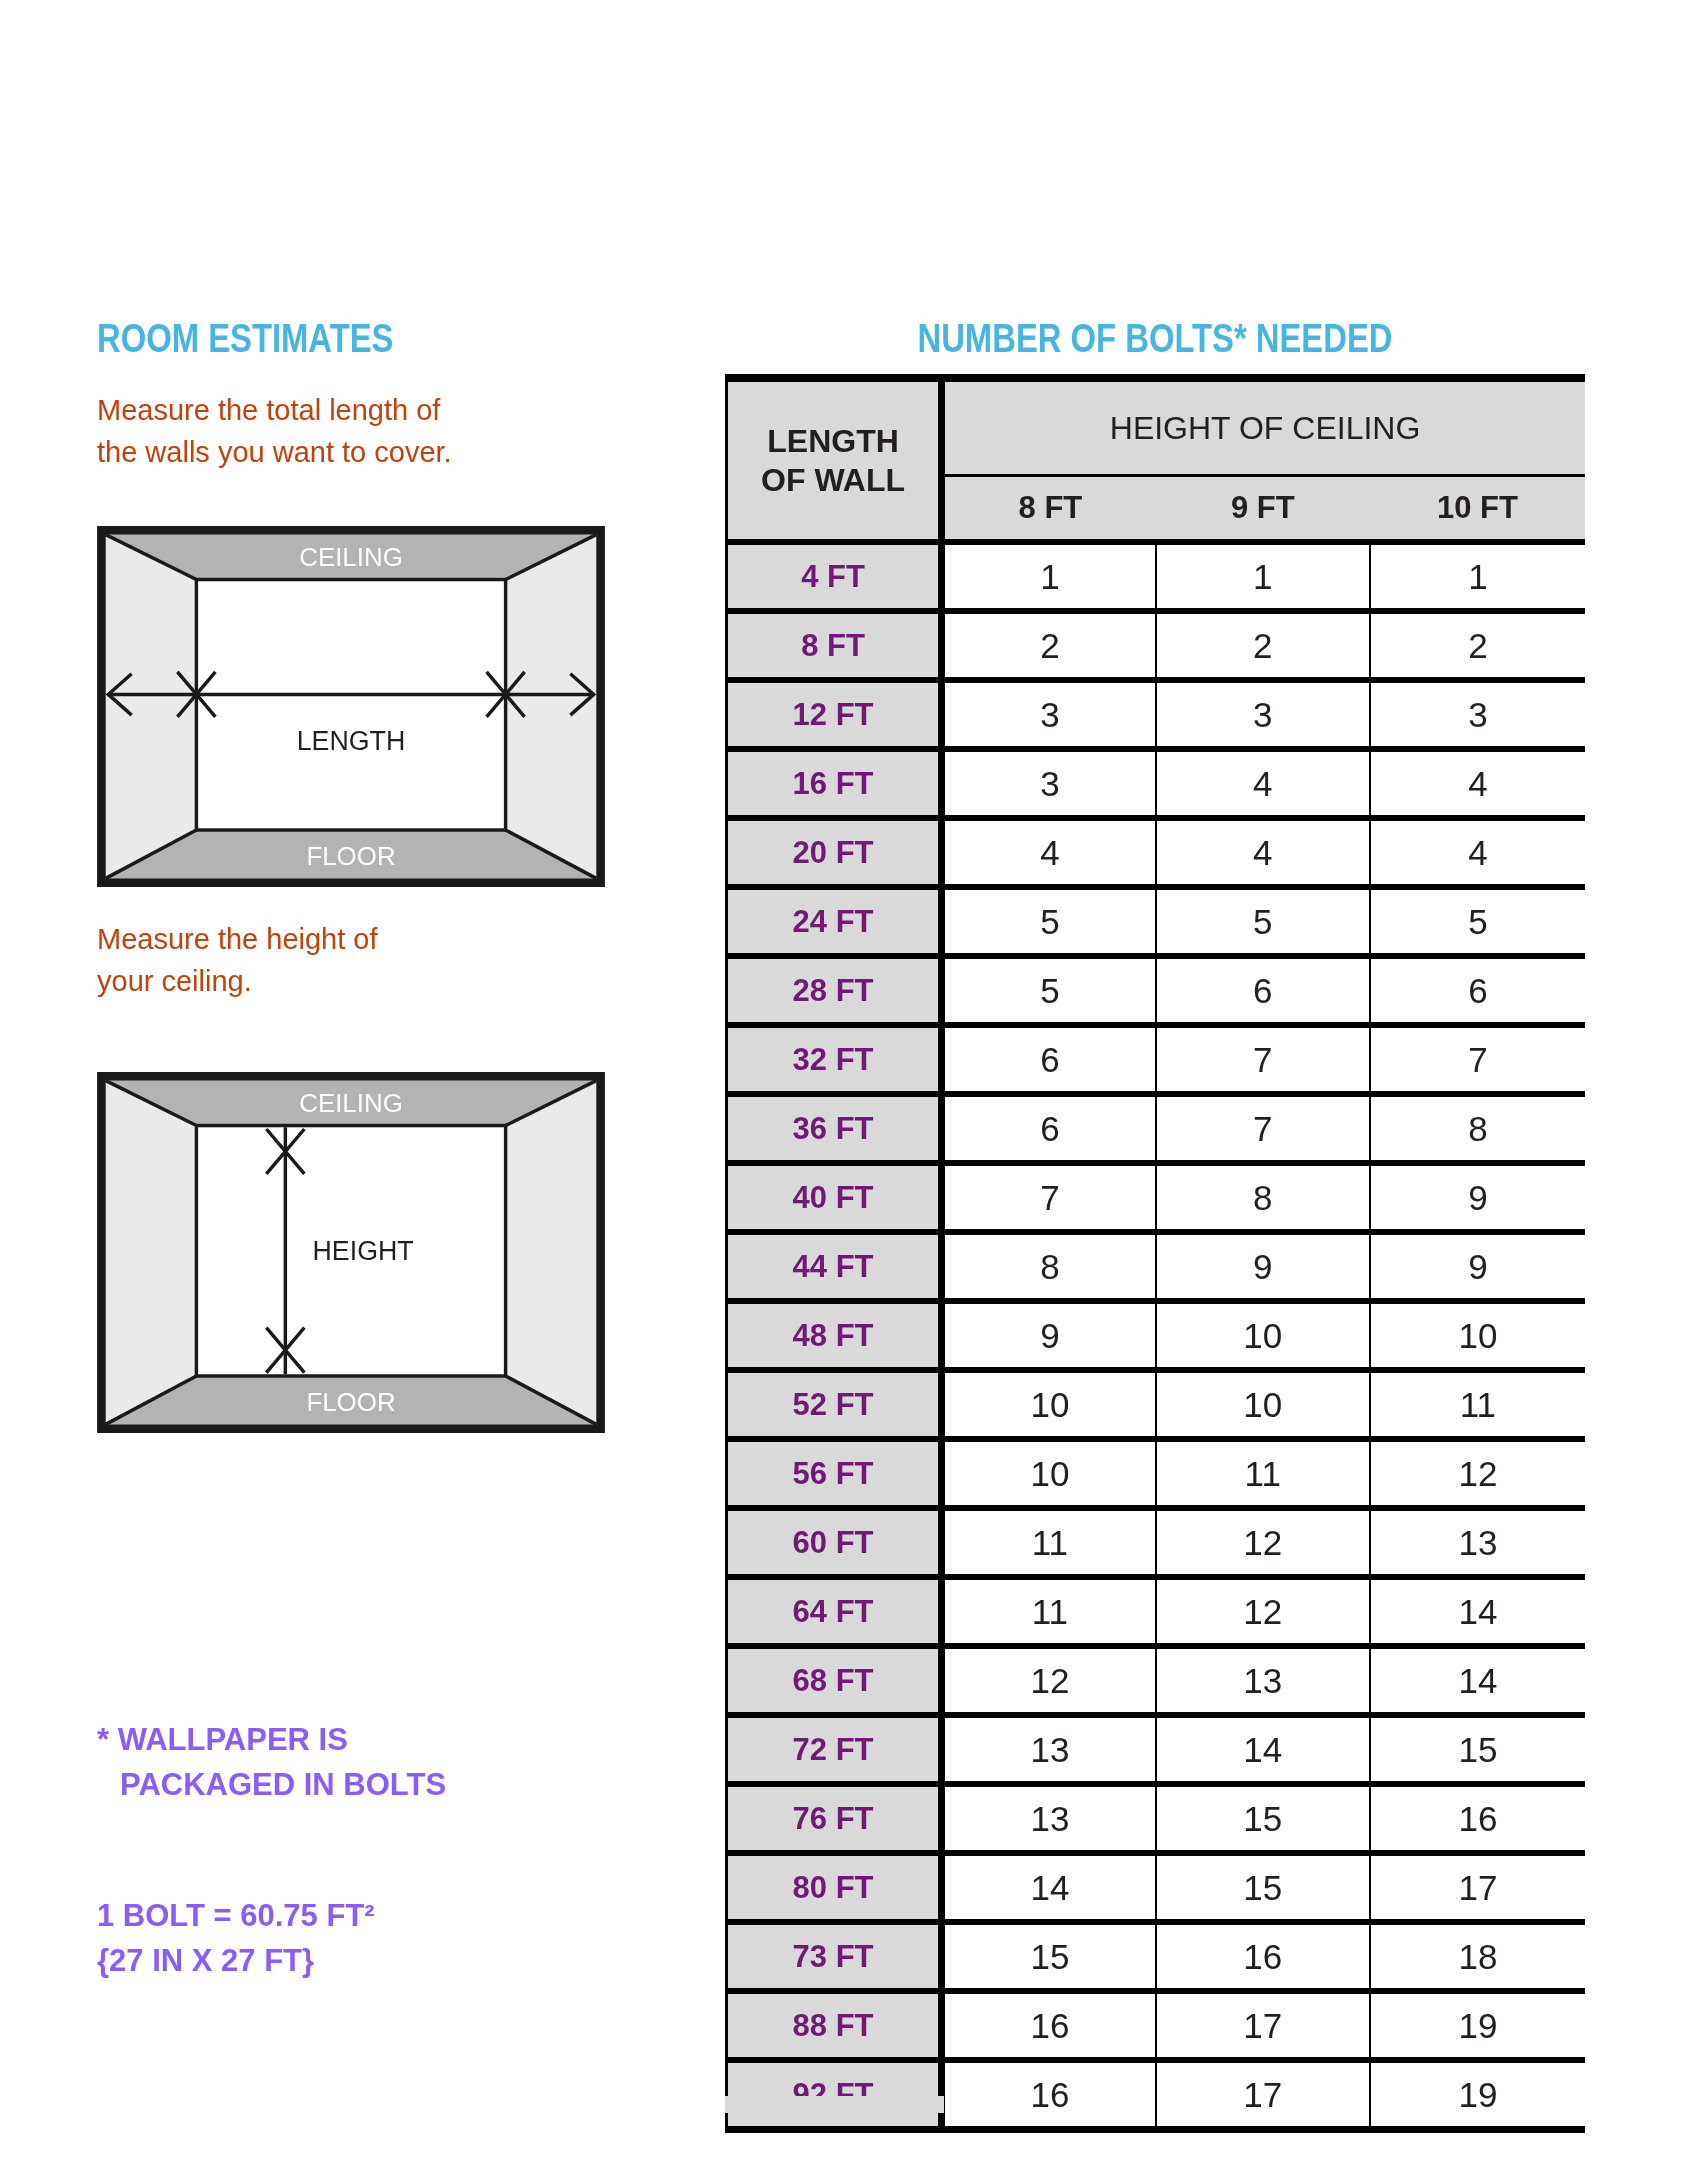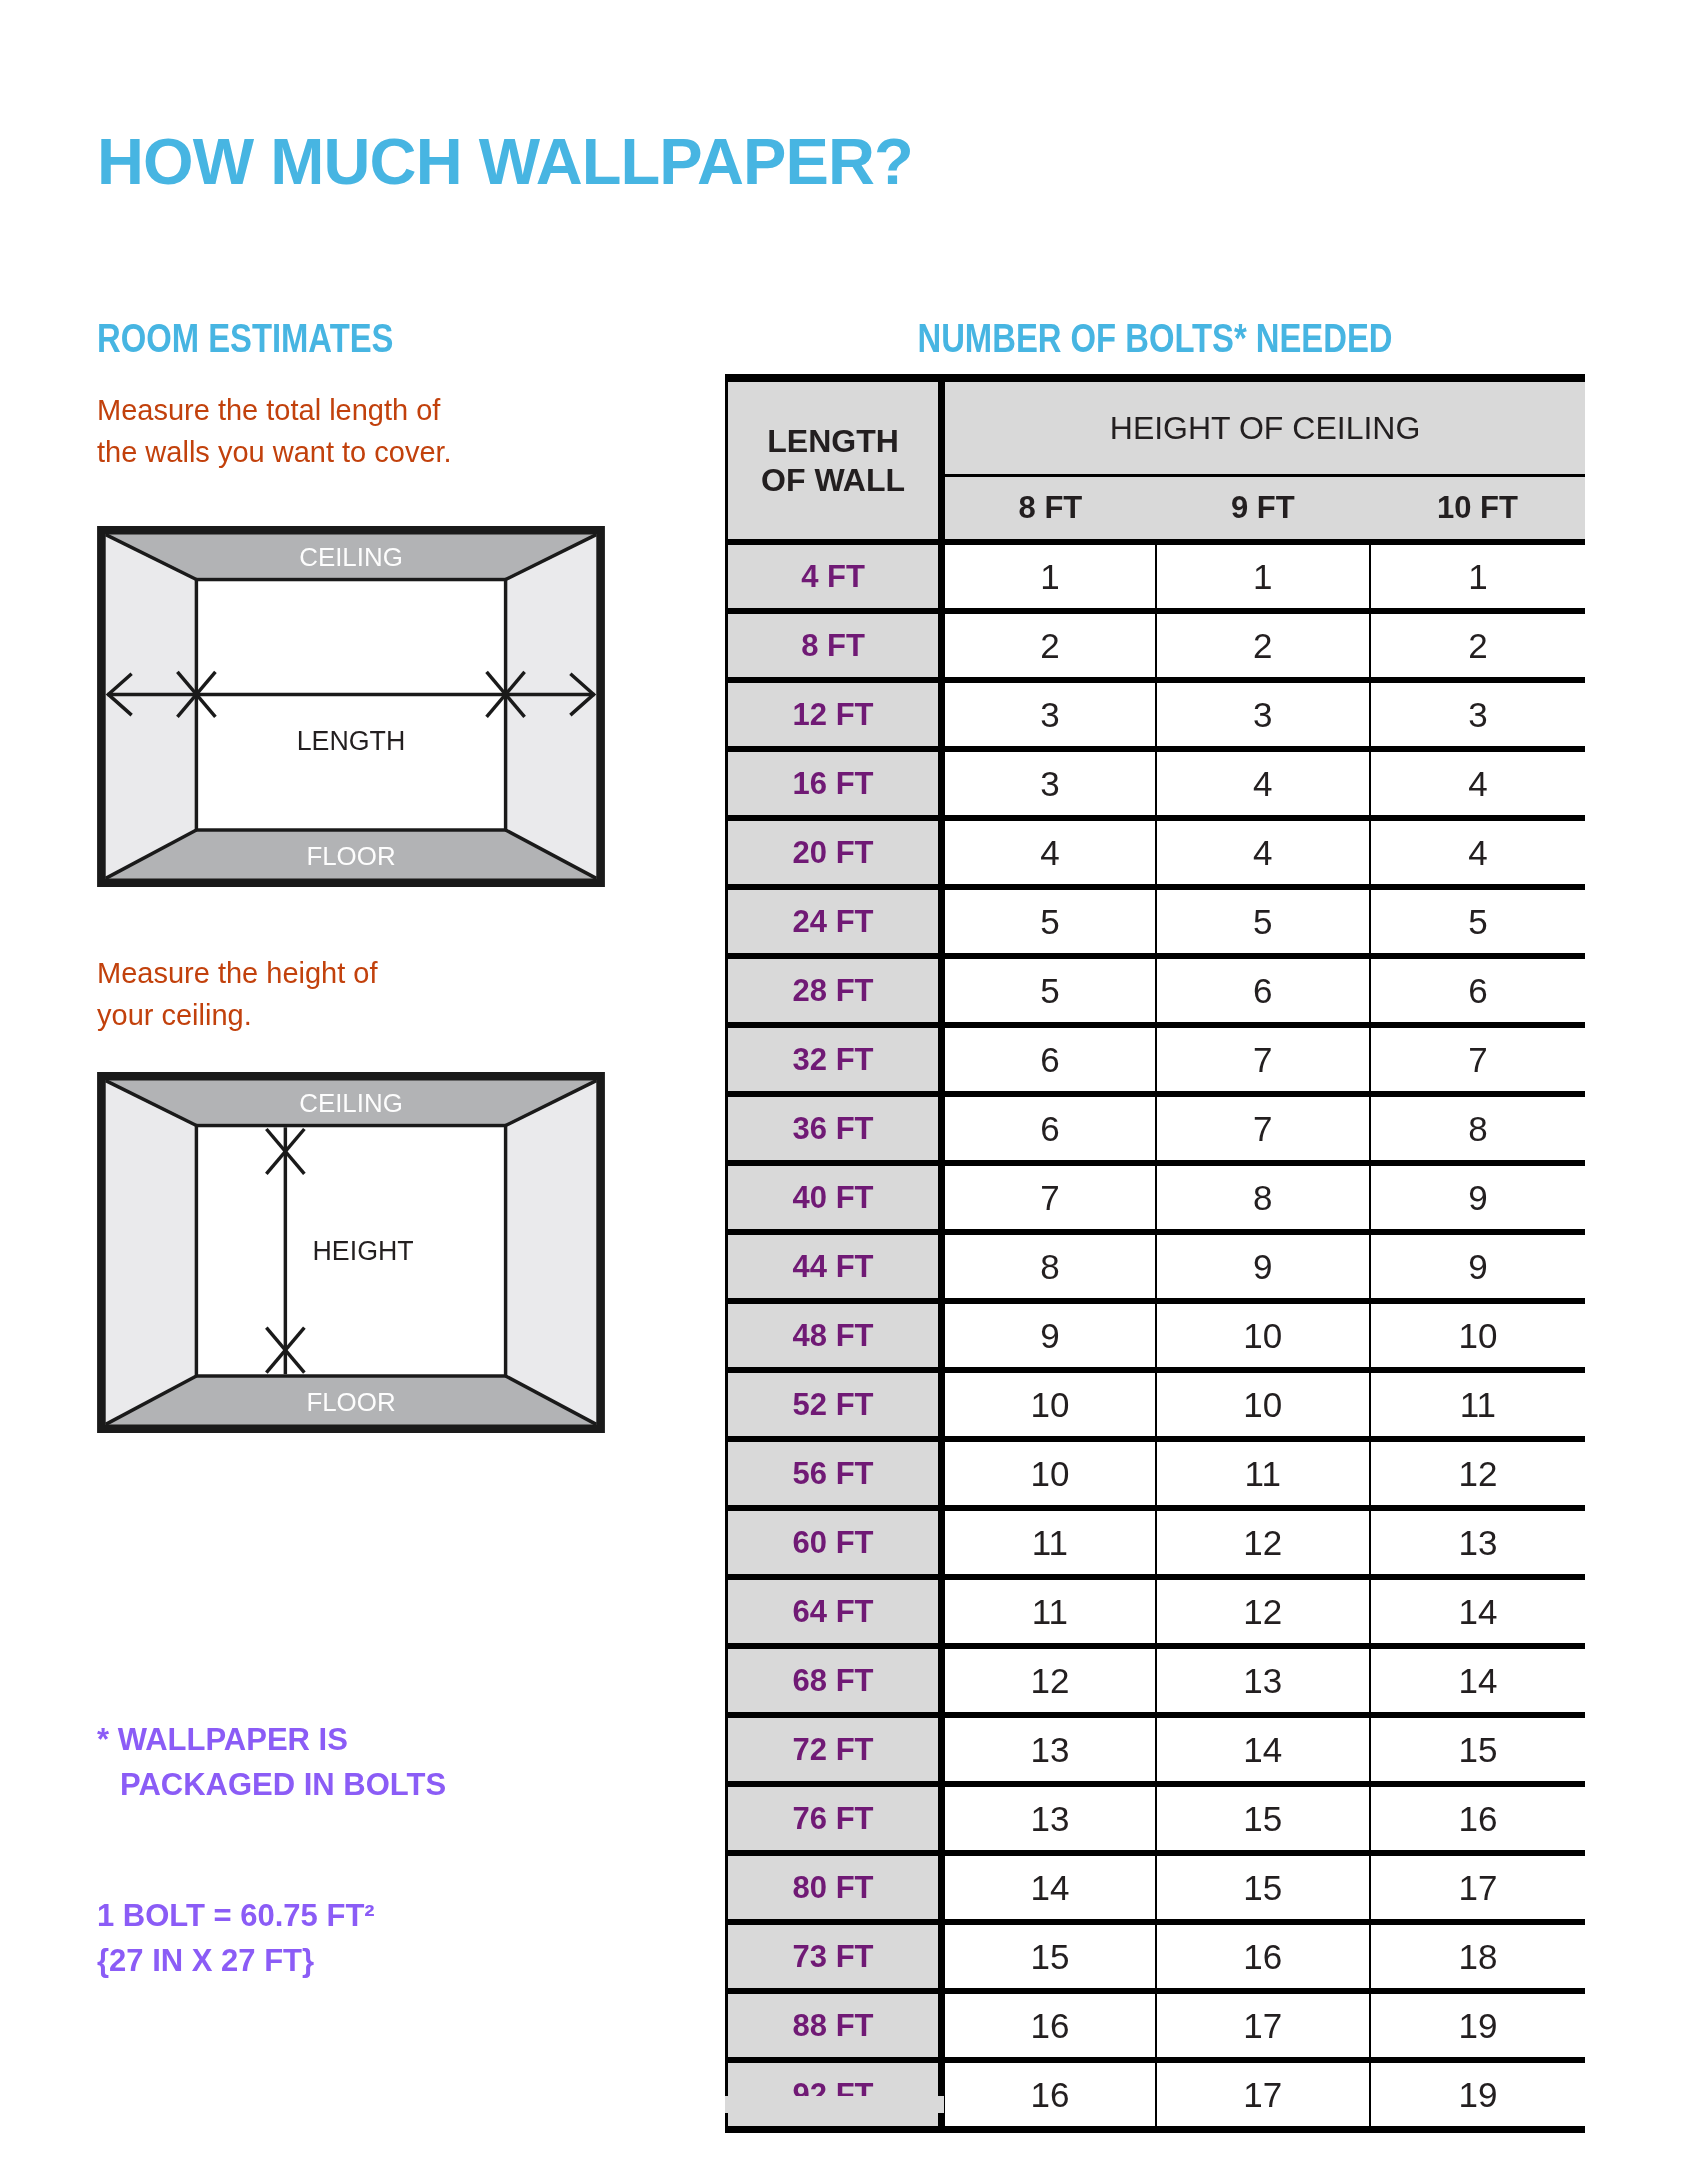--- a/index.html
+++ b/index.html
@@ -16,21 +16,21 @@
     transform:scaleX(0.82); transform-origin:left center;
   }
   #room-estimates-heading { position:absolute; left:97px; top:316px; }
   #table-title {
     position:absolute; left:725px; top:316px; width:860px; text-align:center;
     font-size:40px; font-weight:bold; color:#47b5e2; white-space:nowrap;
     transform:scaleX(0.82); transform-origin:center center;
   }
   .para { position:absolute; left:97px; font-size:29px; line-height:42px; color:#c2410c; }
   #para1 { top:389px; }
-  #para2 { top:952px; }
+  #para2 { top:918px; }
   #para3 { top:1484px; }
   .note-bold { position:absolute; left:97px; font-size:31px; font-weight:bold; line-height:45px; color:#8b5cf6; }
   #footnote { top:1717px; }
   #footnote .indent { padding-left:23px; }
   #bolt-note { top:1861px;margin-top:32px; }
   .diagram { position:absolute; left:97px; }
   #diagram-length { top:526px; }
   #diagram-height { top:1072px; }
 
   
@@ -50,21 +50,20 @@
   tbody td + td { border-left:2.6px solid #000; }
   #table-footer-strip {
     position:absolute; left:725px; top:2096px; width:219px; height:17.3px; background:#d9d9d9;
   }
 </style>
 </head>
 <body>
 
 <div class="page">
 
-  <h1 class="page-title">HOW MUCH WALLPAPER?</h1>
 
   <div id="room-estimates-heading" class="blue-heading">ROOM ESTIMATES</div>
 
   <div id="para1" class="para">
     <div>Measure the total length of</div>
     <div>the walls you want to cover.</div>
   </div>
 
   <svg id="diagram-length" class="diagram" width="508" height="361" viewBox="0 0 588 418">
     <rect x="0" y="0" width="588" height="418" fill="#ffffff"></rect>

